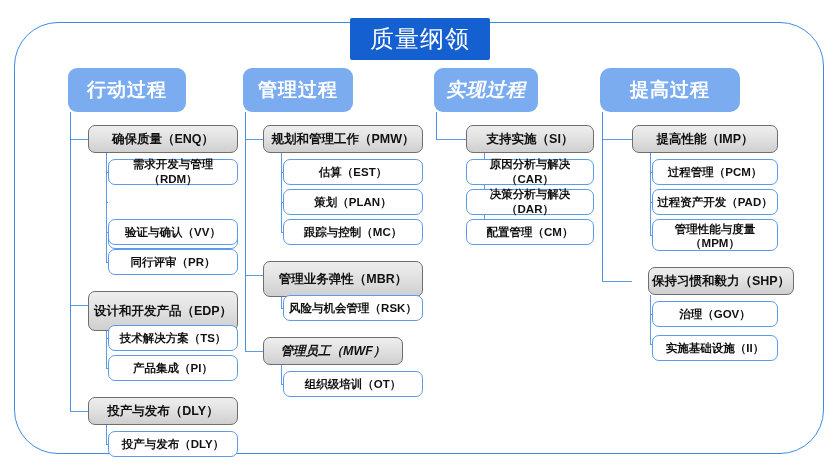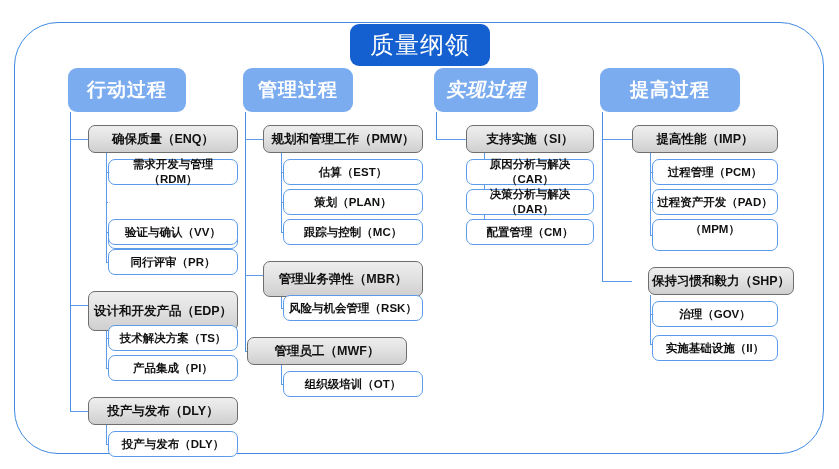--- a/index.html
+++ b/index.html
@@ -19,23 +19,23 @@
     border:1.6px solid #3f8ae0;
     border-radius:44px;
     box-sizing:border-box;
     background:transparent;
     z-index:1;
   }
 
   
   .title{
     position:absolute;
-    left:350px;top:24px;width:140px;height:42px;
+    left:350px;top:18px;width:140px;height:42px;
     background:#1560d0;
-    border-radius:9px;
+    border-radius:2px;
     color:#ffffff;
     font-size:24px;
     letter-spacing:1px;
     display:flex;align-items:center;justify-content:center;
     z-index:6;
   }
 
   
   .cat{
     position:absolute;
@@ -123,45 +123,45 @@
       <div class="node leaf" style="left: 283px; top: 189px; width: 140px; height: 26px;">策划（PLAN）</div>
       <div class="ln h" style="left: 281px; top: 202px; width: 2px; height: 1.4px;"></div>
       <div class="node leaf" style="left: 283px; top: 219px; width: 140px; height: 26px;">跟踪与控制（MC）</div>
       <div class="ln h" style="left: 281px; top: 232px; width: 2px; height: 1.4px;"></div>
       <div class="ln v" style="left: 281px; top: 153px; width: 1.4px; height: 79px;"></div>
       <div class="node group" style="left: 263px; top: 261px; width: 160px; height: 36px;">管理业务弹性（MBR）</div>
       <div class="ln h" style="left: 245px; top: 275px; width: 18px; height: 1.4px;"></div>
       <div class="node leaf" style="left: 283px; top: 295px; width: 140px; height: 26px;">风险与机会管理（RSK）</div>
       <div class="ln h" style="left: 281px; top: 308px; width: 2px; height: 1.4px;"></div>
       <div class="ln v" style="left: 281px; top: 289px; width: 1.4px; height: 19px;"></div>
-      <div class="node group" style="left: 247px; top: 337px; width: 160px; height: 28px;">管理员工（MWF）</div>
+      <div class="node group" style="left: 263px; top: 337px; width: 140px; height: 28px; font-style: italic;">管理员工（MWF）</div>
       <div class="ln h" style="left: 245px; top: 351px; width: 18px; height: 1.4px;"></div>
       <div class="node leaf" style="left: 283px; top: 371px; width: 140px; height: 26px;">组织级培训（OT）</div>
       <div class="ln h" style="left: 281px; top: 384px; width: 2px; height: 1.4px;"></div>
       <div class="ln v" style="left: 281px; top: 365px; width: 1.4px; height: 19px;"></div>
       <div class="ln v trunk" style="left: 245px; top: 112px; width: 1.4px; height: 239px;"></div>
       <div class="cat" style="left: 434px; top: 68px; width: 104px; height: 44px; font-style: italic;">实现过程</div>
       <div class="node group" style="left: 466px; top: 125px; width: 128px; height: 28px;">支持实施（SI）</div>
       <div class="ln h" style="left: 436px; top: 139px; width: 30px; height: 1.4px;"></div>
       <div class="node leaf" style="left: 466px; top: 159px; width: 128px; height: 26px;">原因分析与解决（CAR）</div>
       <div class="ln h" style="left: 484px; top: 172px; height: 1.4px;"></div>
       <div class="node leaf" style="left: 466px; top: 189px; width: 128px; height: 26px;">决策分析与解决（DAR）</div>
       <div class="ln h" style="left: 484px; top: 202px; height: 1.4px;"></div>
       <div class="node leaf" style="left: 466px; top: 219px; width: 128px; height: 26px;">配置管理（CM）</div>
       <div class="ln h" style="left: 484px; top: 232px; height: 1.4px;"></div>
       <div class="ln v" style="left: 484px; top: 153px; width: 1.4px; height: 79px;"></div>
       <div class="ln v trunk" style="left: 436px; top: 112px; width: 1.4px; height: 27px;"></div>
-      <div class="cat" style="left: 600px; top: 68px; width: 140px; height: 44px;">提高过程</div>
+      <div class="cat" style="left: 600px; top: 68px; width: 140px; height: 44px; border-radius: 10px;">提高过程</div>
       <div class="node group" style="left: 632px; top: 125px; width: 146px; height: 28px;">提高性能（IMP）</div>
       <div class="ln h" style="left: 602px; top: 139px; width: 30px; height: 1.4px;"></div>
       <div class="node leaf" style="left: 652px; top: 159px; width: 126px; height: 26px;">过程管理（PCM）</div>
       <div class="ln h" style="left: 650px; top: 172px; width: 2px; height: 1.4px;"></div>
       <div class="node leaf" style="left: 652px; top: 189px; width: 126px; height: 26px;">过程资产开发（PAD）</div>
       <div class="ln h" style="left: 650px; top: 202px; width: 2px; height: 1.4px;"></div>
-      <div class="node leaf two-line" style="left: 652px; top: 219px; width: 126px; height: 32px; display: block; padding-top: 2px; line-height: 14px;"><span>（MPM）</span></div>
+      <div class="node leaf two-line" style="left: 652px; top: 219px; width: 126px; height: 32px; display: block; padding-top: 2px; line-height: 14px;"><span style="display: block;">管理性能与度量</span><span>（MPM）</span></div>
       <div class="ln h" style="left: 650px; top: 235px; width: 2px; height: 1.4px;"></div>
       <div class="ln v" style="left: 650px; top: 153px; width: 1.4px; height: 82px;"></div>
       <div class="node group" style="left: 632px; top: 267px; width: 146px; height: 28px; margin-left: 16px;">保持习惯和毅力（SHP）</div>
       <div class="ln h" style="left: 602px; top: 281px; width: 30px; height: 1.4px;"></div>
       <div class="node leaf" style="left: 652px; top: 301px; width: 126px; height: 26px;">治理（GOV）</div>
       <div class="ln h" style="left: 650px; top: 314px; width: 2px; height: 1.4px;"></div>
       <div class="node leaf" style="left: 652px; top: 335px; width: 126px; height: 26px;">实施基础设施（II）</div>
       <div class="ln h" style="left: 650px; top: 344px; width: 2px; height: 1.4px;"></div>
       <div class="ln v" style="left: 650px; top: 295px; width: 1.4px; height: 49px;"></div>
       <div class="ln v trunk" style="left: 602px; top: 112px; width: 1.4px; height: 169px;"></div>

